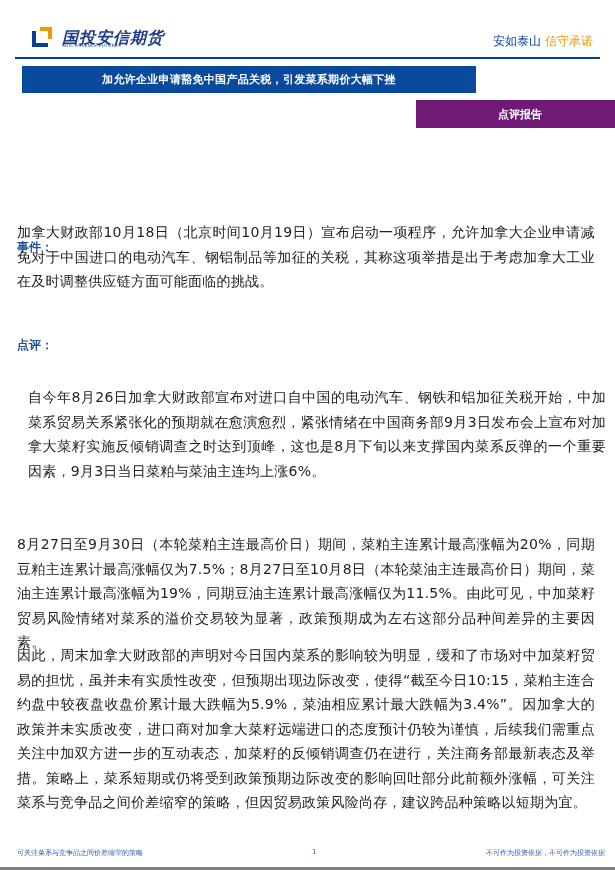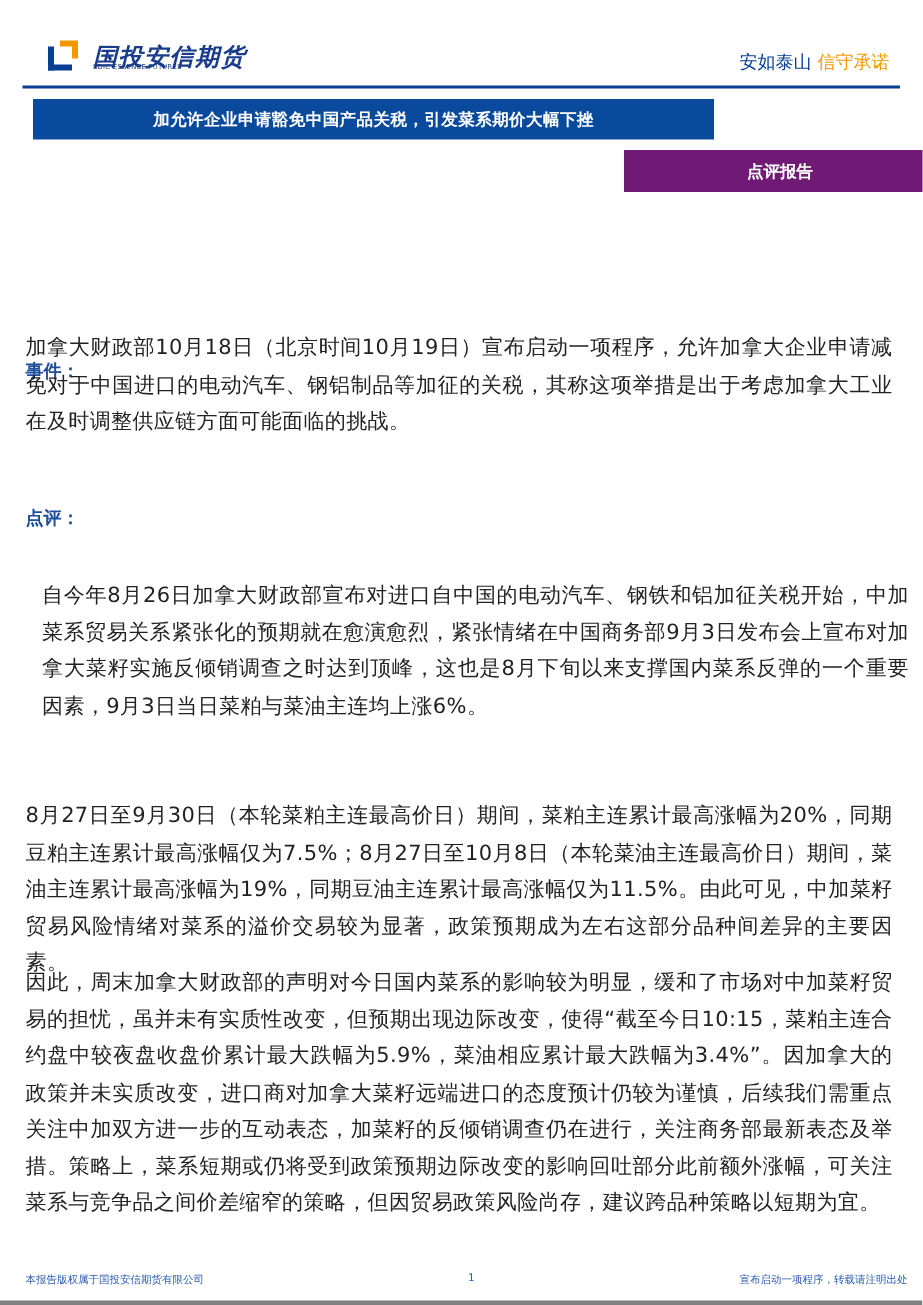--- a/index.html
+++ b/index.html
@@ -58,16 +58,16 @@
 <div class="report-tag">点评报告</div>
 
 <div class="section-head" style="top:199px;margin-top:40px;">事件：</div>
 <div class="para" style="top:220px;">加拿大财政部10月18日（北京时间10月19日）宣布启动一项程序，允许加拿大企业申请减免对于中国进口的电动汽车、钢铝制品等加征的关税，其称这项举措是出于考虑加拿大工业在及时调整供应链方面可能面临的挑战。</div>
 
 <div class="section-head" style="top:337px;">点评：</div>
 <div class="para" style="top:385px;margin-left:11px;">自今年8月26日加拿大财政部宣布对进口自中国的电动汽车、钢铁和铝加征关税开始，中加菜系贸易关系紧张化的预期就在愈演愈烈，紧张情绪在中国商务部9月3日发布会上宣布对加拿大菜籽实施反倾销调查之时达到顶峰，这也是8月下旬以来支撑国内菜系反弹的一个重要因素，9月3日当日菜粕与菜油主连均上涨6%。</div>
 <div class="para" style="top:515px;margin-top:17px;">8月27日至9月30日（本轮菜粕主连最高价日）期间，菜粕主连累计最高涨幅为20%，同期豆粕主连累计最高涨幅仅为7.5%；8月27日至10月8日（本轮菜油主连最高价日）期间，菜油主连累计最高涨幅为19%，同期豆油主连累计最高涨幅仅为11.5%。由此可见，中加菜籽贸易风险情绪对菜系的溢价交易较为显著，政策预期成为左右这部分品种间差异的主要因素。</div>
 <div class="para" style="top:643px;">因此，周末加拿大财政部的声明对今日国内菜系的影响较为明显，缓和了市场对中加菜籽贸易的担忧，虽并未有实质性改变，但预期出现边际改变，使得“截至今日10:15，菜粕主连合约盘中较夜盘收盘价累计最大跌幅为5.9%，菜油相应累计最大跌幅为3.4%”。因加拿大的政策并未实质改变，进口商对加拿大菜籽远端进口的态度预计仍较为谨慎，后续我们需重点关注中加双方进一步的互动表态，加菜籽的反倾销调查仍在进行，关注商务部最新表态及举措。策略上，菜系短期或仍将受到政策预期边际改变的影响回吐部分此前额外涨幅，可关注菜系与竞争品之间价差缩窄的策略，但因贸易政策风险尚存，建议跨品种策略以短期为宜。</div>
 
-<div class="footer footer-left">本报告版权属于国投安信期货有限公司</div>
+<div class="footer footer-left">可关注菜系与竞争品之间价差缩窄的策略</div>
 <div class="footer footer-page">1</div>
-<div class="footer footer-right">宣布启动一项程序，转载请注明出处</div>
+<div class="footer footer-right">不可作为投资依据，不可作为投资依据</div>
 <div class="bottom-bar"></div>
 
 </body></html>

